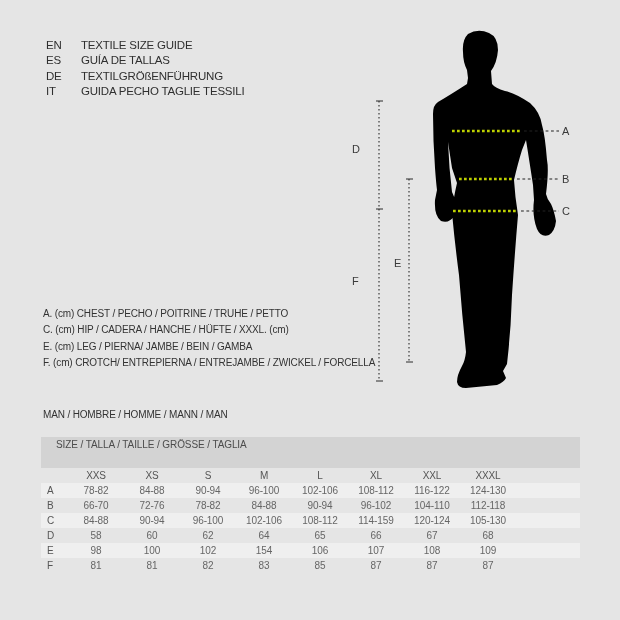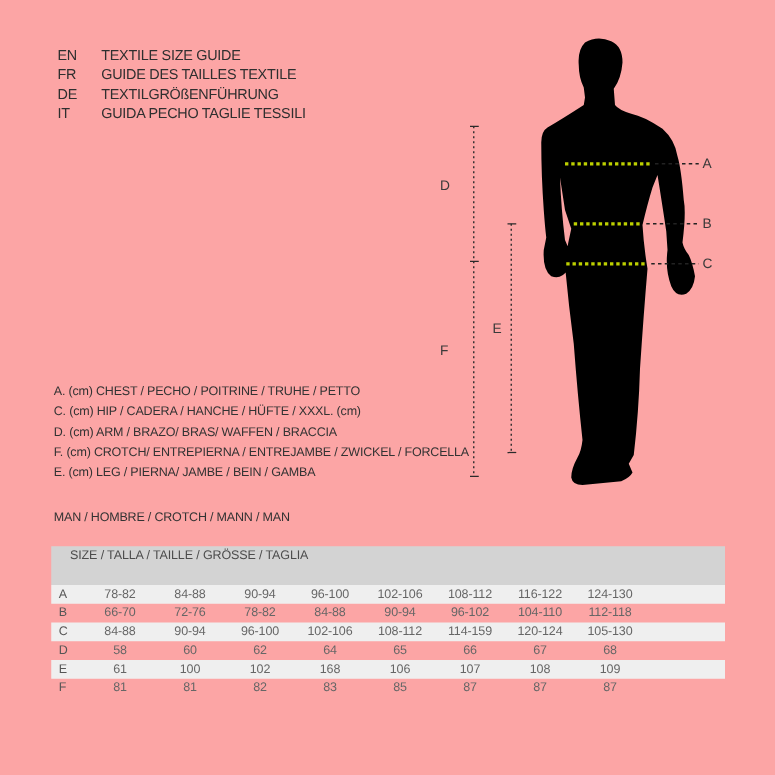--- a/index.html
+++ b/index.html
@@ -1,16 +1,16 @@
 <!DOCTYPE html>
 <html><head>
 <meta charset="utf-8">
 <style>
   html,body{margin:0;padding:0;background:#fff;}
-  .page{position:relative;width:620px;height:620px;background:#fca5a5;overflow:hidden;
+  .page{position:relative;width:620px;height:620px;background:#e5e5e5;overflow:hidden;
         font-family:"Liberation Sans","DejaVu Sans",sans-serif;color:#3a3a3a;}
 
   
   .lang-block{position:absolute;left:46px;top:38px;}
   .lang-row{height:15.4px;line-height:15.4px;font-size:11.5px;letter-spacing:-0.2px;color:#2f2f2f;white-space:nowrap;}
   .lang-code{display:inline-block;width:35px;}
 
   
   .measure-block{position:absolute;left:43px;top:306px;}
   .measure-row{height:16.3px;line-height:16.3px;font-size:10px;letter-spacing:-0.15px;color:#333;white-space:nowrap;}
@@ -34,21 +34,21 @@
 </head>
 <body>
 
 <div class="page">
 
   <div class="lang-block">
     <div class="lang-row">
       <span class="lang-code">EN</span><span class="lang-label">TEXTILE SIZE GUIDE</span>
     </div>
     <div class="lang-row">
-      <span class="lang-code">FR</span><span class="lang-label">GUIDE DES TAILLES TEXTILE</span>
+      <span class="lang-code">ES</span><span class="lang-label">GUÍA DE TALLAS</span>
     </div>
     <div class="lang-row">
       <span class="lang-code">DE</span><span class="lang-label">TEXTILGRÖßENFÜHRUNG</span>
     </div>
     <div class="lang-row">
       <span class="lang-code">IT</span><span class="lang-label">GUIDA PECHO TAGLIE TESSILI</span>
     </div>
   </div>
 
   <svg class="figure-svg" viewBox="330 20 270 400">
@@ -86,30 +86,41 @@
   <span class="fig-label lblA">A</span>
   <span class="fig-label lblB">B</span>
   <span class="fig-label lblC">C</span>
   <span class="fig-label lblD">D</span>
   <span class="fig-label lblE">E</span>
   <span class="fig-label lblF">F</span>
 
   <div class="measure-block">
     <div class="measure-row">A. (cm) CHEST / PECHO / POITRINE / TRUHE / PETTO</div>
     <div class="measure-row">C. (cm) HIP / CADERA / HANCHE / HÜFTE / XXXL. (cm)</div>
-    <div class="measure-row">D. (cm) ARM / BRAZO/ BRAS/ WAFFEN / BRACCIA</div>
+    <div class="measure-row">E. (cm) LEG / PIERNA/ JAMBE / BEIN / GAMBA</div>
     <div class="measure-row">F. (cm) CROTCH/ ENTREPIERNA / ENTREJAMBE / ZWICKEL / FORCELLA</div>
-    <div class="measure-row">E. (cm) LEG / PIERNA/ JAMBE / BEIN / GAMBA</div>
   </div>
 
-  <div class="gender-line">MAN / HOMBRE / CROTCH / MANN / MAN</div>
+  <div class="gender-line">MAN / HOMBRE / HOMME / MANN / MAN</div>
 
   <div class="size-table">
     <div class="t-headerbar">SIZE / TALLA / TAILLE / GRÖSSE / TAGLIA</div>
 
+    <div class="trow thead-row">
+      <span class="tcell tlabel"></span>
+      <span class="tcell">XXS</span>
+      <span class="tcell">XS</span>
+      <span class="tcell">S</span>
+      <span class="tcell">M</span>
+      <span class="tcell">L</span>
+      <span class="tcell">XL</span>
+      <span class="tcell">XXL</span>
+      <span class="tcell">XXXL</span>
+      <span class="tcell"></span>
+    </div>
 
     <div class="trow shade">
       <span class="tcell tlabel">A</span>
       <span class="tcell">78-82</span>
       <span class="tcell">84-88</span>
       <span class="tcell">90-94</span>
       <span class="tcell">96-100</span>
       <span class="tcell">102-106</span>
       <span class="tcell">108-112</span>
       <span class="tcell">116-122</span>
@@ -151,24 +162,24 @@
       <span class="tcell">64</span>
       <span class="tcell">65</span>
       <span class="tcell">66</span>
       <span class="tcell">67</span>
       <span class="tcell">68</span>
       <span class="tcell"></span>
     </div>
 
     <div class="trow shade">
       <span class="tcell tlabel">E</span>
-      <span class="tcell">61</span>
+      <span class="tcell">98</span>
       <span class="tcell">100</span>
       <span class="tcell">102</span>
-      <span class="tcell">168</span>
+      <span class="tcell">154</span>
       <span class="tcell">106</span>
       <span class="tcell">107</span>
       <span class="tcell">108</span>
       <span class="tcell">109</span>
       <span class="tcell"></span>
     </div>
 
     <div class="trow">
       <span class="tcell tlabel">F</span>
       <span class="tcell">81</span>

